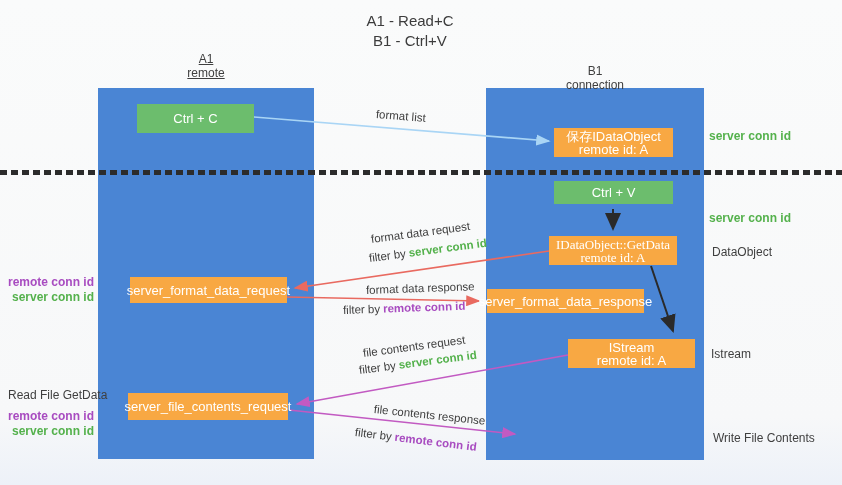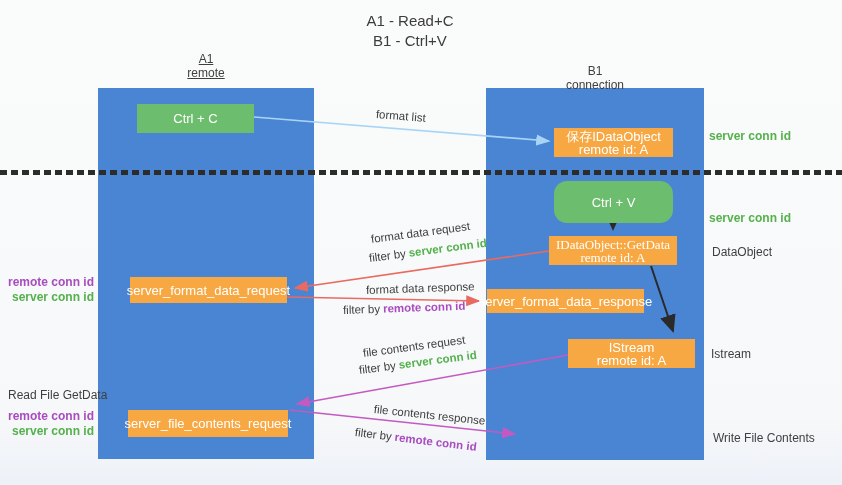--- a/index.html
+++ b/index.html
@@ -25,26 +25,26 @@
   svg.arrows{ position:absolute; left:0; top:0; z-index:2; pointer-events:none; }
 
   .node{ position:absolute; z-index:3; display:flex; flex-direction:column;
          align-items:center; justify-content:center; color:#fff; font-size:13px;
          line-height:13px; text-align:center; white-space:nowrap; }
   .green{ background:#6cbd6d; }
   .orange{ background:#f8a843; }
 
   .n-ctrl-c{ left:137px; top:104px; width:117px; height:29px; }
   .n-save{ left:554px; top:128px; width:119px; height:29px; }
-  .n-ctrl-v{ left:554px; top:181px; width:119px; height:42px;border-radius:13px; }
+  .n-ctrl-v{ left:554px; top:181px; width:119px; height:23px; }
   .n-getdata{ left:549px; top:236px; width:128px; height:29px;font-family:Liberation Serif, serif; }
   .n-fmt-req{ left:130px; top:277px; width:157px; height:26px; }
   .n-fmt-resp{ left:487px; top:289px; width:157px; height:24px; }
   .n-istream{ left:568px; top:339px; width:127px; height:29px; }
-  .n-file-req{ left:128px; top:410px; width:160px; height:27px; }
+  .n-file-req{ left:128px; top:393px; width:160px; height:27px; }
   .n-file-resp{ left:523px; top:425px; width:162px; height:27px; }
 
   .side{ position:absolute; z-index:5; font-size:12px; white-space:nowrap; }
   .g{ color:#54b14c; font-weight:bold; }
   .p{ color:#a84cc0; font-weight:bold; }
   .dk{ color:#3f3f3f; }
   .pair{ left:0; width:94px; text-align:right; line-height:15px; }
 
   .flow{ position:absolute; z-index:5; font-size:11.5px; color:#3f3f3f;
          white-space:nowrap; transform-origin:left center; }

